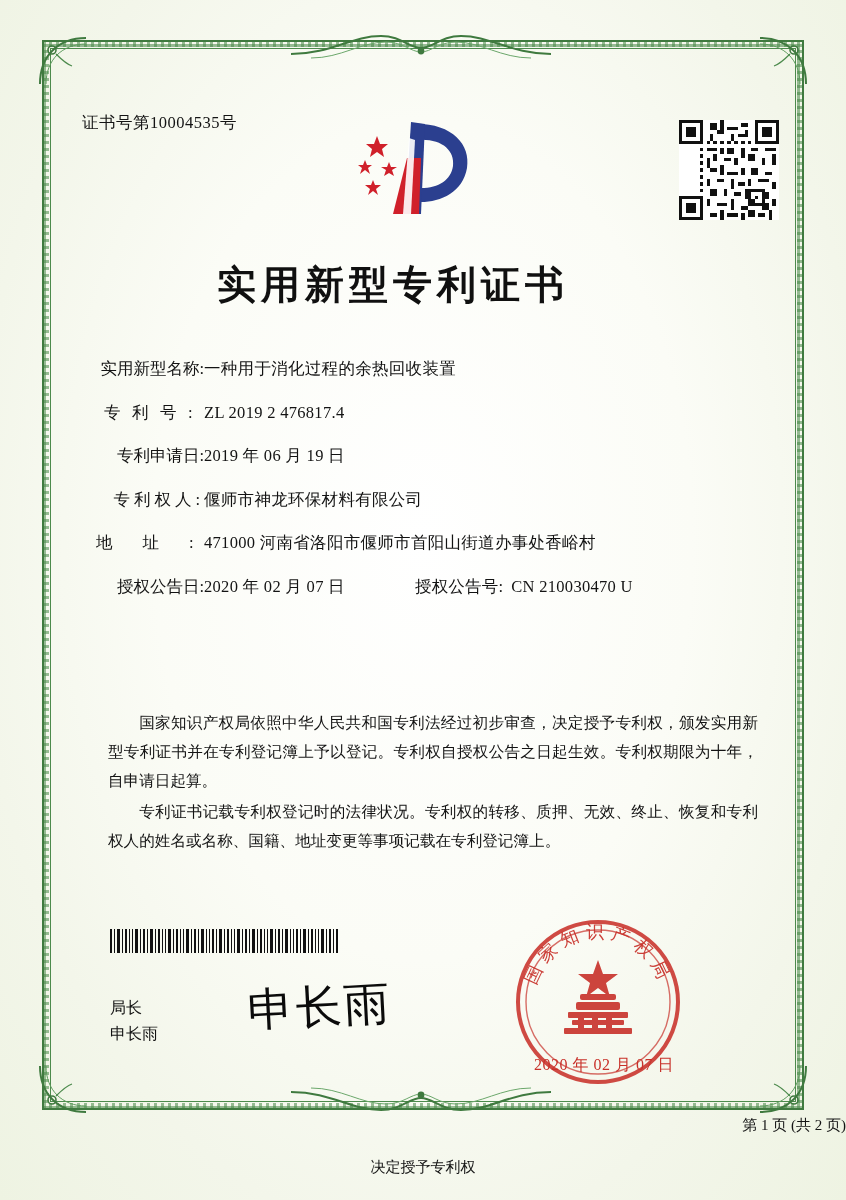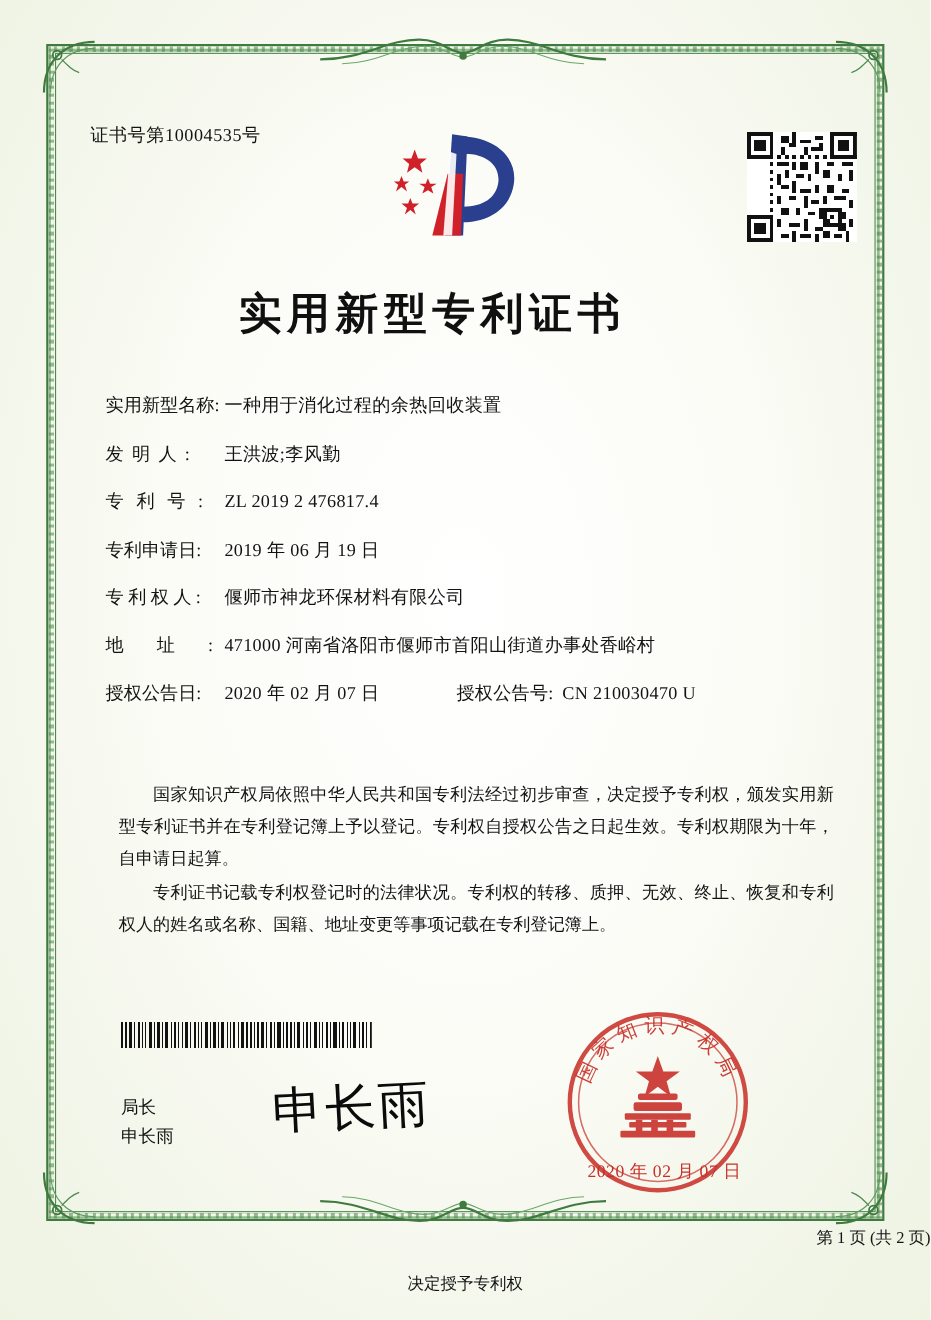--- a/index.html
+++ b/index.html
@@ -115,20 +115,21 @@
     letter-spacing: 5px;
     color: #101010;
     font-family: "DejaVu Serif", "Liberation Serif", serif;
   }
 
   
   .fields {
     position: absolute;
     left: 96px; top: 358px;
     width: 660px;
+    text-align: right;
   }
   .field-row {
     display: flex;
     align-items: baseline;
     margin-bottom: 21.5px;
     font-size: 16.5px;
     color: #131313;
     white-space: nowrap;
   }
   .field-label {
@@ -404,24 +405,20 @@
 
   <div class="main-title">实用新型专利证书</div>
 
   <div class="fields">
 
     <div class="field-row">
       <span class="field-label">实用新型名称:</span>
       <span class="field-value">一种用于消化过程的余热回收装置</span>
     </div>
 
-    <div class="field-row">
-      <span class="field-label" style="letter-spacing:7.5px;">发明人:</span>
-      <span class="field-value">王洪波;李风勤</span>
-    </div>
 
     <div class="field-row">
       <span class="field-label" style="letter-spacing:11.5px;">专利号:</span>
       <span class="field-value">ZL 2019 2 476817.4</span>
     </div>
 
     <div class="field-row">
       <span class="field-label">专利申请日:</span>
       <span class="field-value">2019 年 06 月 19 日</span>
     </div>

